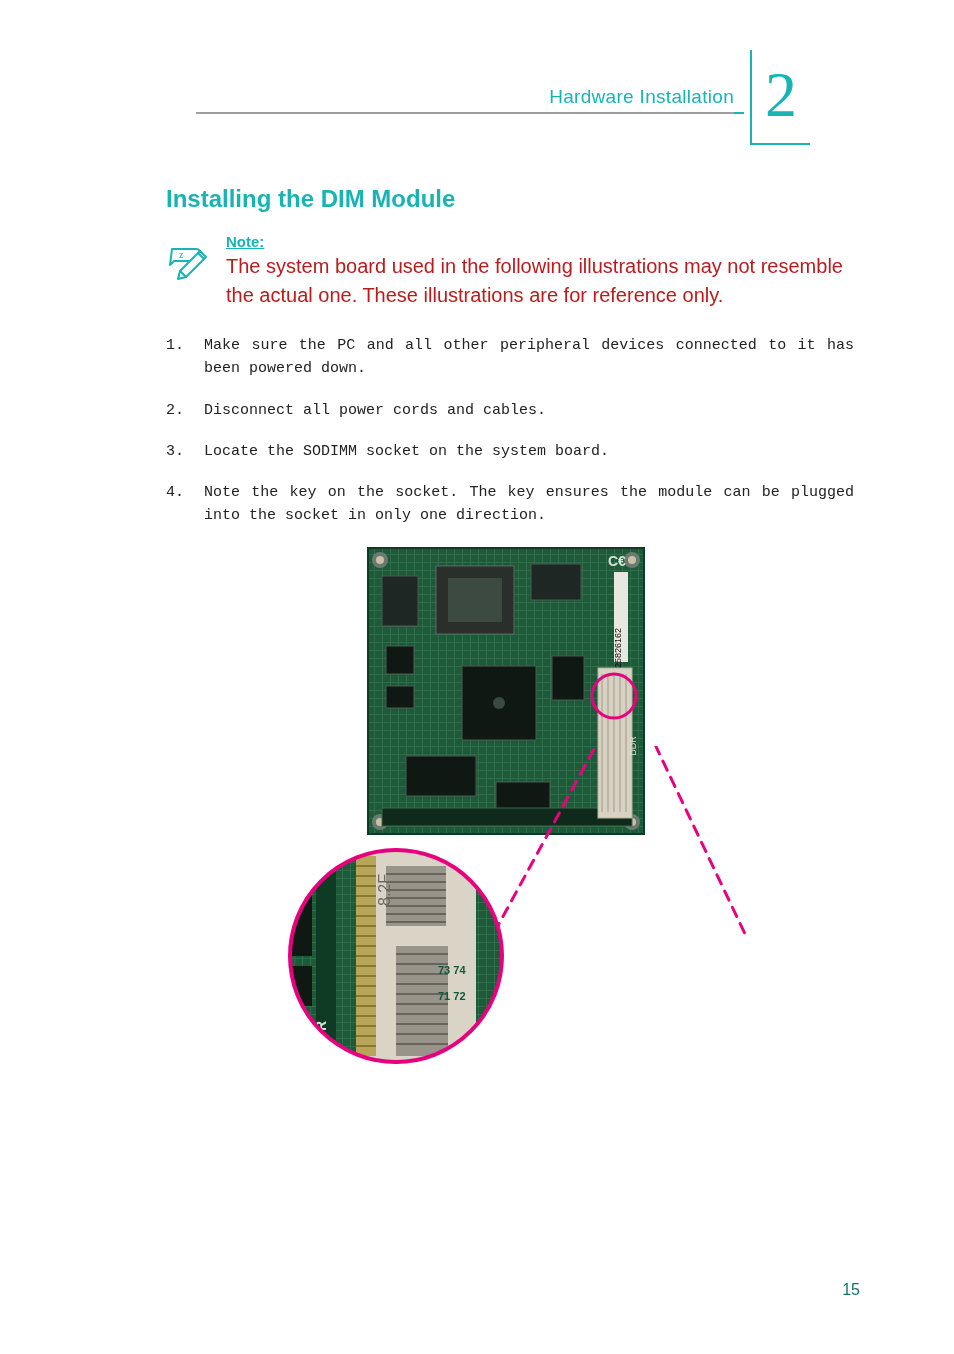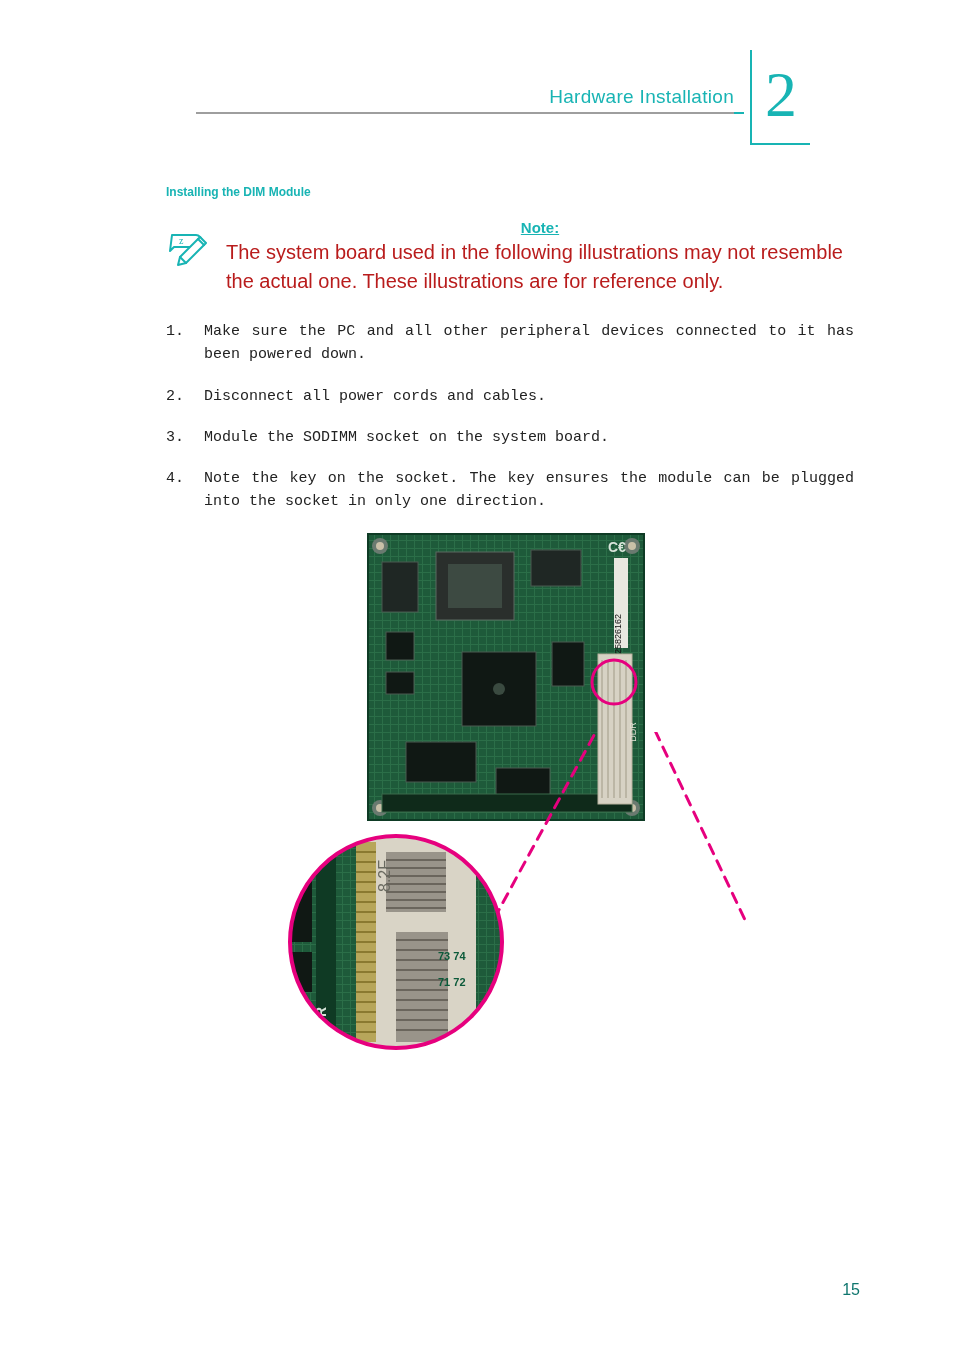--- a/index.html
+++ b/index.html
@@ -7,25 +7,25 @@
   .page { position: relative; width: 954px; height: 1354px; padding: 40px 90px 40px 106px; }
   
   .header-wrap { position: relative; height: 80px; margin-top: 10px; }
   .header-rule { position: absolute; left: 90px; right: 120px; top: 62px; height: 0; border-top: 2px solid #9e9e9e; }
   .header-accent { position: absolute; right: 120px; top: 62px; width: 10px; height: 2px; background: #18b4b4; }
   .chapter-title { position: absolute; right: 130px; top: 36px; font-size: 19px; color: #18b4b4; letter-spacing: 0.3px; }
   .chapter-box { position: absolute; right: 54px; top: 0; width: 60px; height: 95px; border-left: 2px solid #18b4b4; border-bottom: 2px solid #18b4b4; display:flex; align-items:center; justify-content:center; }
   .chapter-num { font-family: Georgia, "Times New Roman", serif; font-size: 64px; color: #18b4b4; line-height: 1; transform: translateY(-2px); }
   
   .body { margin-top: 55px; padding-left: 60px; padding-right: 10px; }
-  .section-title { color: #18b4b4; font-size: 12px; margin-bottom: 20px; }
+  .section-title { color: #18b4b4; font-size: 24px; margin-bottom: 20px; }
   .note-block { display: flex; align-items: flex-start; gap: 14px; margin-bottom: 24px; }
   .note-icon { flex: 0 0 46px; height: 46px; margin-top: 2px; }
   .note-text-wrap { flex: 1; }
-  .note-label { color: #18b4b4; font-weight: bold; text-decoration: underline; font-size: 15px; display: block; margin-bottom: 2px; text-align: center; }
+  .note-label { color: #18b4b4; font-weight: bold; text-decoration: underline; font-size: 15px; display: block; margin-bottom: 2px; }
   .note-body { color: #b91c1c; font-size: 20px; line-height: 1.45; text-align: justify; }
   ol.steps { list-style: none; counter-reset: step; font-family: Liberation Mono, monospace; }
   ol.steps li { counter-increment: step; position: relative; padding-left: 38px; margin-bottom: 18px; font-size: 15px; line-height: 1.55; color: #222; text-align: justify; }
   ol.steps li::before { content: counter(step) "."; position: absolute; left: 0; top: 0; }
   
   .figure-wrap { margin-top: 10px; position: relative; height: 520px; }
   .board-svg { position: absolute; left: 200px; top: 0; }
   .zoom-svg { position: absolute; left: 120px; top: 300px; }
   .callout-line { position: absolute; left: 300px; top: 200px; pointer-events:none; }
   .page-number { position: absolute; right: 94px; bottom: 55px; font-size: 16px; color: #0f766e; }
@@ -61,21 +61,21 @@
       </span>
       <div class="note-text-wrap">
         <span class="note-label">Note:</span>
         <span class="note-body">The system board used in the following illustrations may not resemble the actual one. These illustrations are for reference only.</span>
       </div>
     </div>
 
     <ol class="steps">
       <li>Make sure the PC and all other peripheral devices connected to it has been powered down.</li>
       <li>Disconnect all power cords and cables.</li>
-      <li>Module the SODIMM socket on the system board.</li>
+      <li>Locate the SODIMM socket on the system board.</li>
       <li>Note the key on the socket. The key ensures the module can be plugged into the socket in only one direction.</li>
     </ol>
 
     <div class="figure-wrap">
 
       <svg class="board-svg" width="280" height="290" viewBox="0 0 280 290" aria-label="System board top view with SODIMM socket highlighted">
         <defs>
           <pattern id="pcb" width="8" height="8" patternUnits="userSpaceOnUse">
             <rect width="8" height="8" fill="#1e5a3a"></rect>
             <rect x="0" y="0" width="1" height="8" fill="#2b6e48"></rect>

